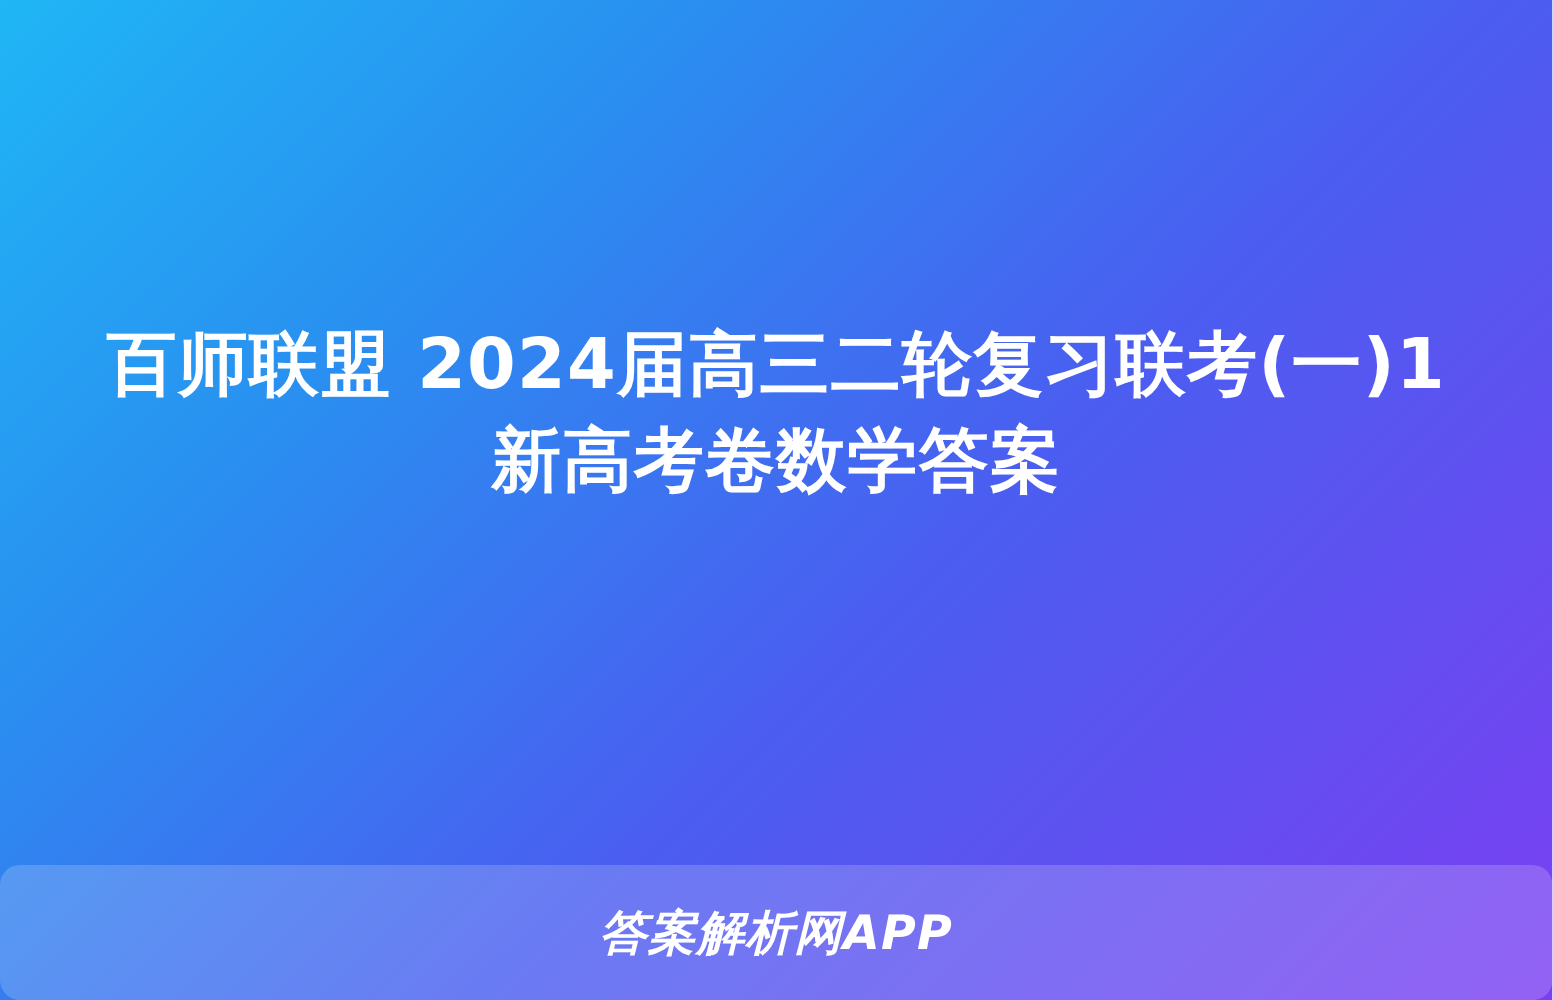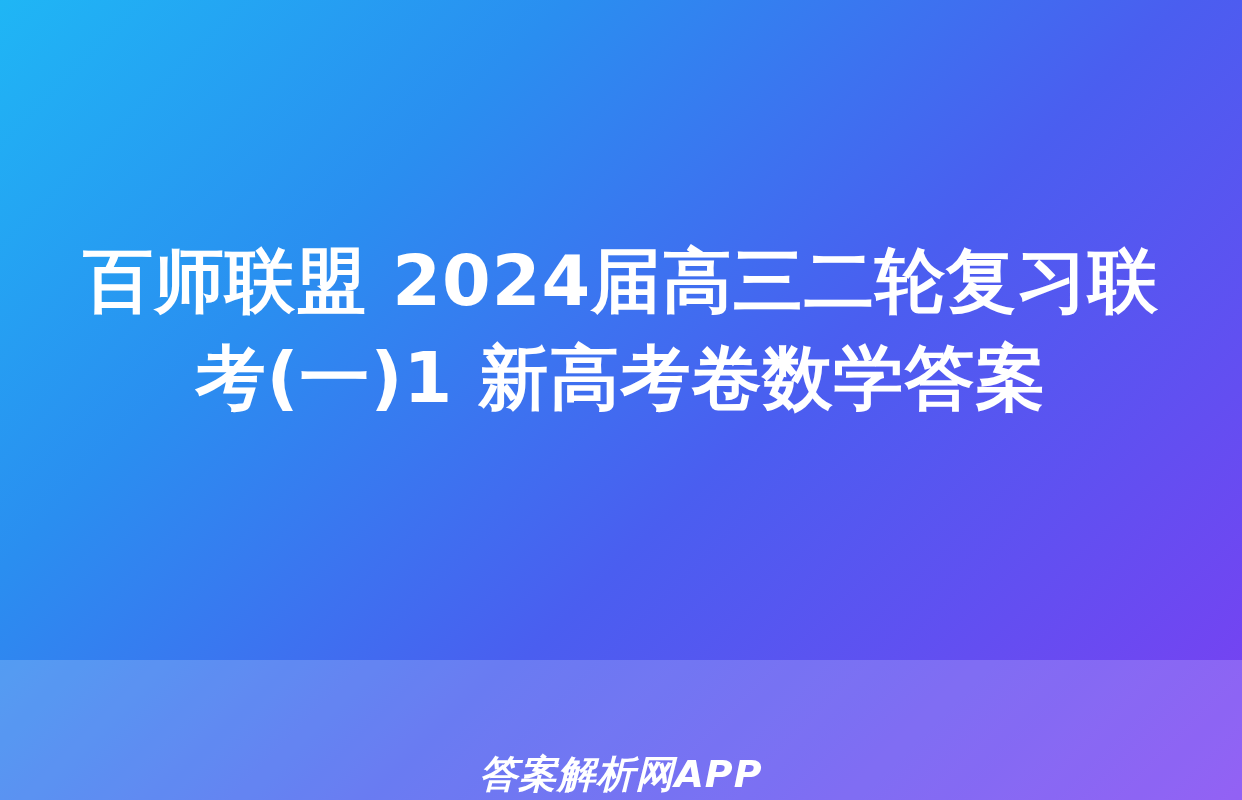--- a/index.html
+++ b/index.html
@@ -29,36 +29,37 @@
     align-items: center;
     justify-content: center;
     box-sizing: border-box;
     padding: 0 60px;
   }
   .title-text {
     width: 1120px;
     text-align: center;
     color: #ffffff;
     font-family: "DejaVu Sans", sans-serif;
-    font-size: 70px;
+    font-size: 56px;
     font-weight: 700;
     line-height: 1.38;
     letter-spacing: 1px;
     white-space: pre-wrap;
   }
   .footer-bar {
     position: absolute;
     left: 0;
     bottom: 0;
     width: 1242px;
-    height: 140px;
+    height: 108px;
     background: rgba(255, 255, 255, 0.18);
     display: flex;
-    align-items: flex-end;
+    align-items: center;
     justify-content: center;
+    border-radius: 16px;
   }
   .footer-text {
     color: #ffffff;
     font-family: "DejaVu Sans", sans-serif;
     font-size: 38px;
     font-weight: 700;
     font-style: italic;
     letter-spacing: 1px;
   }
 </style>

